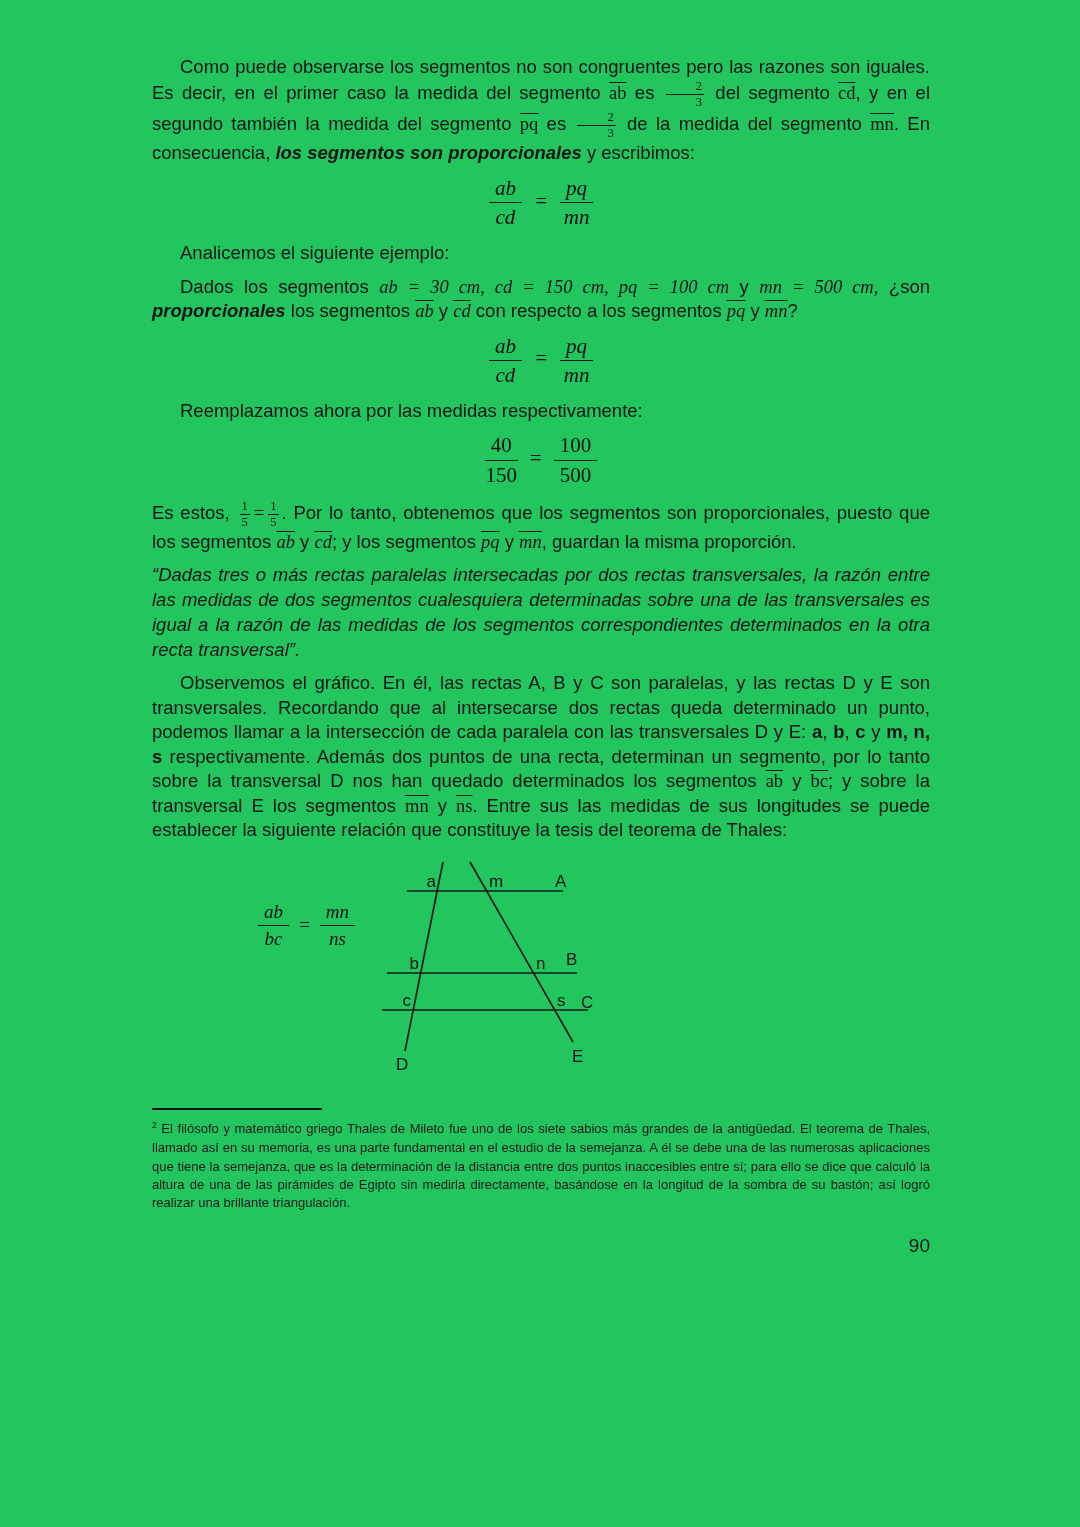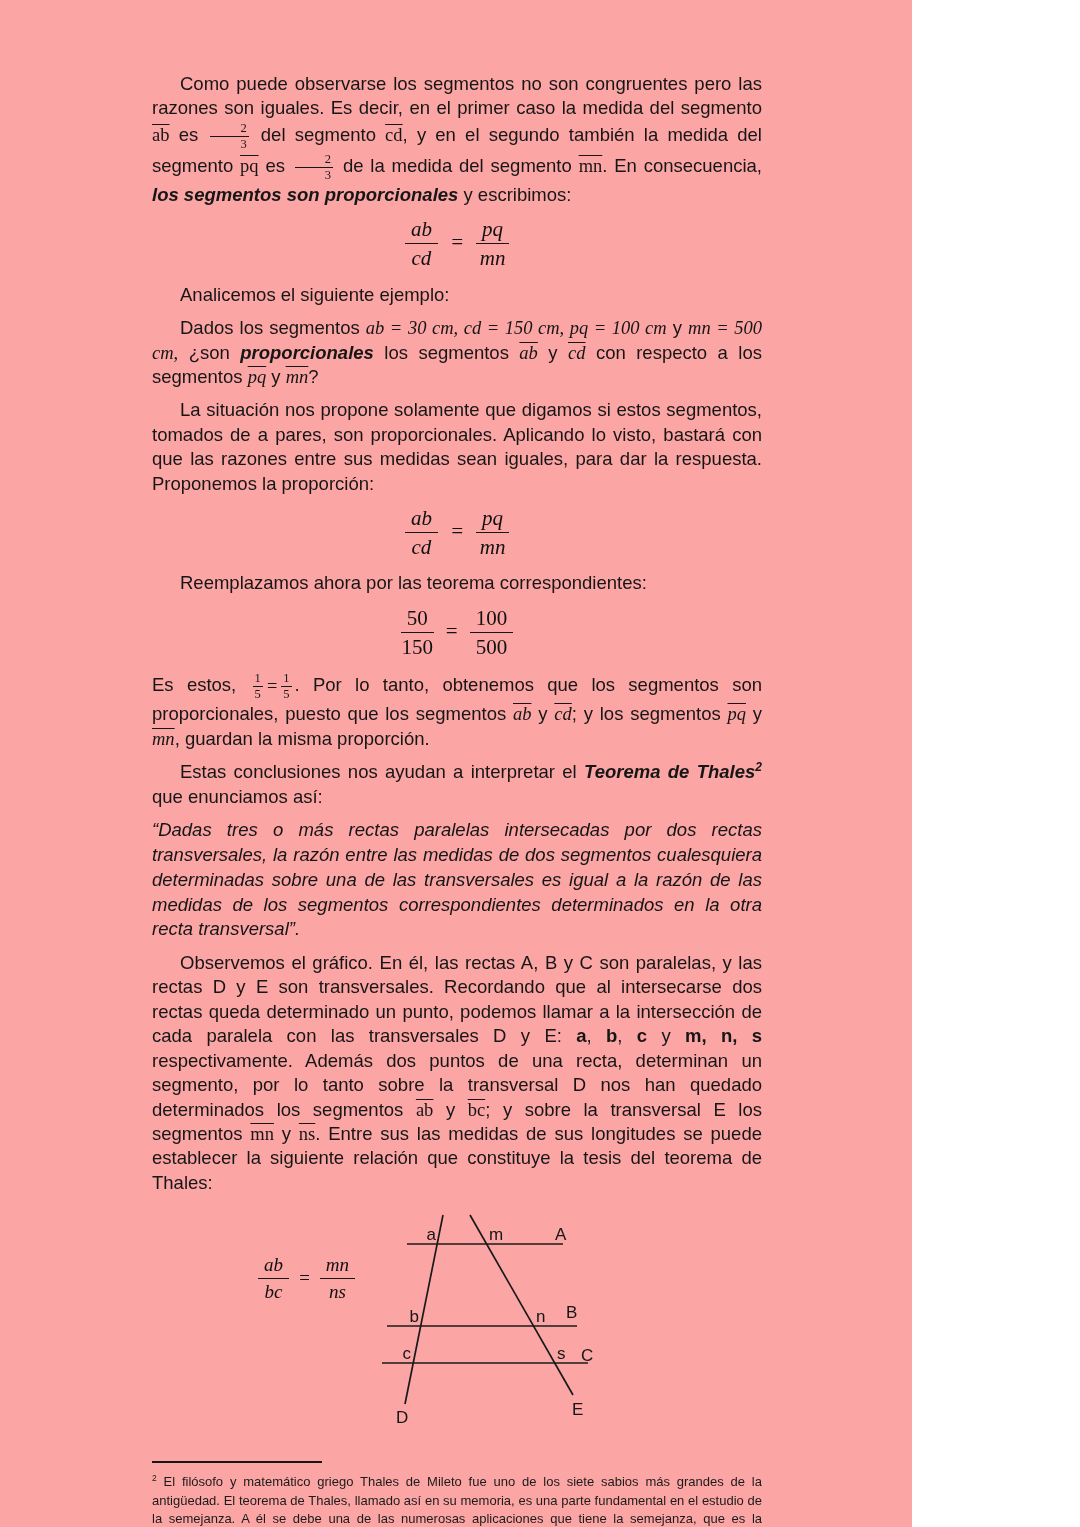--- a/index.html
+++ b/index.html
@@ -1,20 +1,20 @@
 <!DOCTYPE html>
 <html><head>
 <meta charset="utf-8">
 <style>
   html,body { margin:0; padding:0; background:#ffffff; }
   .page {
-    position:relative; width:912px; height:1527px; background:#fca5a5;
+    position:relative; width:1080px; height:1527px; background:#22c55e;
     font-family:"Liberation Sans", sans-serif; font-size:18.5px; line-height:1.32;
     color:#161616; overflow:hidden; box-sizing:border-box;
-    padding:72px 150px 0 152px;
+    padding:55px 150px 0 152px;
   }
   p.para { margin:0 0 9px 0; text-align:justify; }
   .ind { text-indent:28px; }
   .bi { font-weight:bold; font-style:italic; }
   .bd { font-weight:bold; }
   .mt { font-family:"Liberation Serif", serif; font-style:italic;margin-top:40px; }
   .ovr { font-family:"Liberation Serif", serif; text-decoration:overline; text-decoration-thickness:1.2px; }
   .ovr.it { font-style:italic; }
   sup { font-size:0.65em; }
 
@@ -71,57 +71,55 @@
     <span class="dfrac">
         <span class="fn">pq</span>
         <span class="fd">mn</span>
       </span>
   </div>
 
   <p class="para ind"><span>Analicemos el siguiente ejemplo:</span></p>
 
   <p class="para ind"><span>Dados los segmentos </span><span class="mt">ab = 30 cm,  cd = 150 cm,  pq = 100 cm</span><span> y </span><span class="mt">mn = 500 cm,</span><span> ¿son </span><span class="bi">proporcionales</span><span> los segmentos </span><span class="ovr it">ab</span><span> y </span><span class="ovr it">cd</span><span> con respecto a los segmentos </span><span class="ovr it">pq</span><span> y </span><span class="ovr it">mn</span><span>?</span></p>
 
-  <p class="para ind"><span>La situación nos propone solamente que digamos si estos segmentos, tomados de a pares, son proporcionales. Aplicando lo visto, bastará con que las razones entre sus medidas sean iguales, para dar la respuesta. Proponemos la proporción:</span></p>
 
   <div class="dformula">
     <span class="dfrac">
         <span class="fn">ab</span>
         <span class="fd">cd</span>
       </span>
     <span class="deq">=</span>
     <span class="dfrac">
         <span class="fn">pq</span>
         <span class="fd">mn</span>
       </span>
   </div>
 
-  <p class="para ind"><span>Reemplazamos ahora por las teorema correspondientes:</span></p>
+  <p class="para ind"><span>Reemplazamos ahora por las medidas respectivamente:</span></p>
 
   <div class="dformula upright">
     <span class="dfrac">
-        <span class="fn">50</span>
+        <span class="fn">40</span>
         <span class="fd">150</span>
       </span>
     <span class="deq">=</span>
     <span class="dfrac">
         <span class="fn">100</span>
         <span class="fd">500</span>
       </span>
   </div>
 
   <p class="para"><span>Es estos, </span><span class="ifrac">
         <span class="fn">1</span>
         <span class="fd">5</span>
       </span><span class="mt">=</span><span class="ifrac">
         <span class="fn">1</span>
         <span class="fd">5</span>
       </span><span>. Por lo tanto, obtenemos que los segmentos son proporcionales, puesto que los segmentos </span><span class="ovr it">ab</span><span> y </span><span class="ovr it">cd</span><span>; y los segmentos </span><span class="ovr it">pq</span><span> y </span><span class="ovr it">mn</span><span>, guardan la misma proporción.</span></p>
 
-  <p class="para ind"><span>Estas conclusiones nos ayudan a interpretar el </span><span class="bi">Teorema de Thales</span><sup class="bi">2</sup><span> que enunciamos así:</span></p>
 
   <p class="para quote"><span>“Dadas tres o más rectas paralelas intersecadas por dos rectas transversales, la razón entre las medidas de dos segmentos cualesquiera determinadas sobre una de las transversales es igual a la razón de las medidas de los segmentos correspondientes determinados en la otra recta transversal”.</span></p>
 
   <p class="para ind"><span>Observemos el gráfico. En él, las rectas A, B y C son paralelas, y las rectas D y E son transversales. Recordando que al intersecarse dos rectas queda determinado un punto, podemos llamar a la intersección de cada paralela con las transversales D y E: </span><span class="bd">a</span><span>, </span><span class="bd">b</span><span>, </span><span class="bd">c</span><span> y </span><span class="bd">m, n, s</span><span> respectivamente. Además dos puntos de una recta, determinan un segmento, por lo tanto sobre la transversal D nos han quedado determinados los segmentos </span><span class="ovr">ab</span><span> y </span><span class="ovr">bc</span><span>; y sobre la transversal E los segmentos </span><span class="ovr">mn</span><span> y </span><span class="ovr">ns</span><span>. Entre sus las medidas de sus longitudes se puede establecer la siguiente relación que constituye la tesis del teorema de Thales:</span></p>
 
   <div class="figure">
     <div class="fig-formula">
       <span class="dfrac">
           <span class="fn">ab</span>
           <span class="fd">bc</span>

